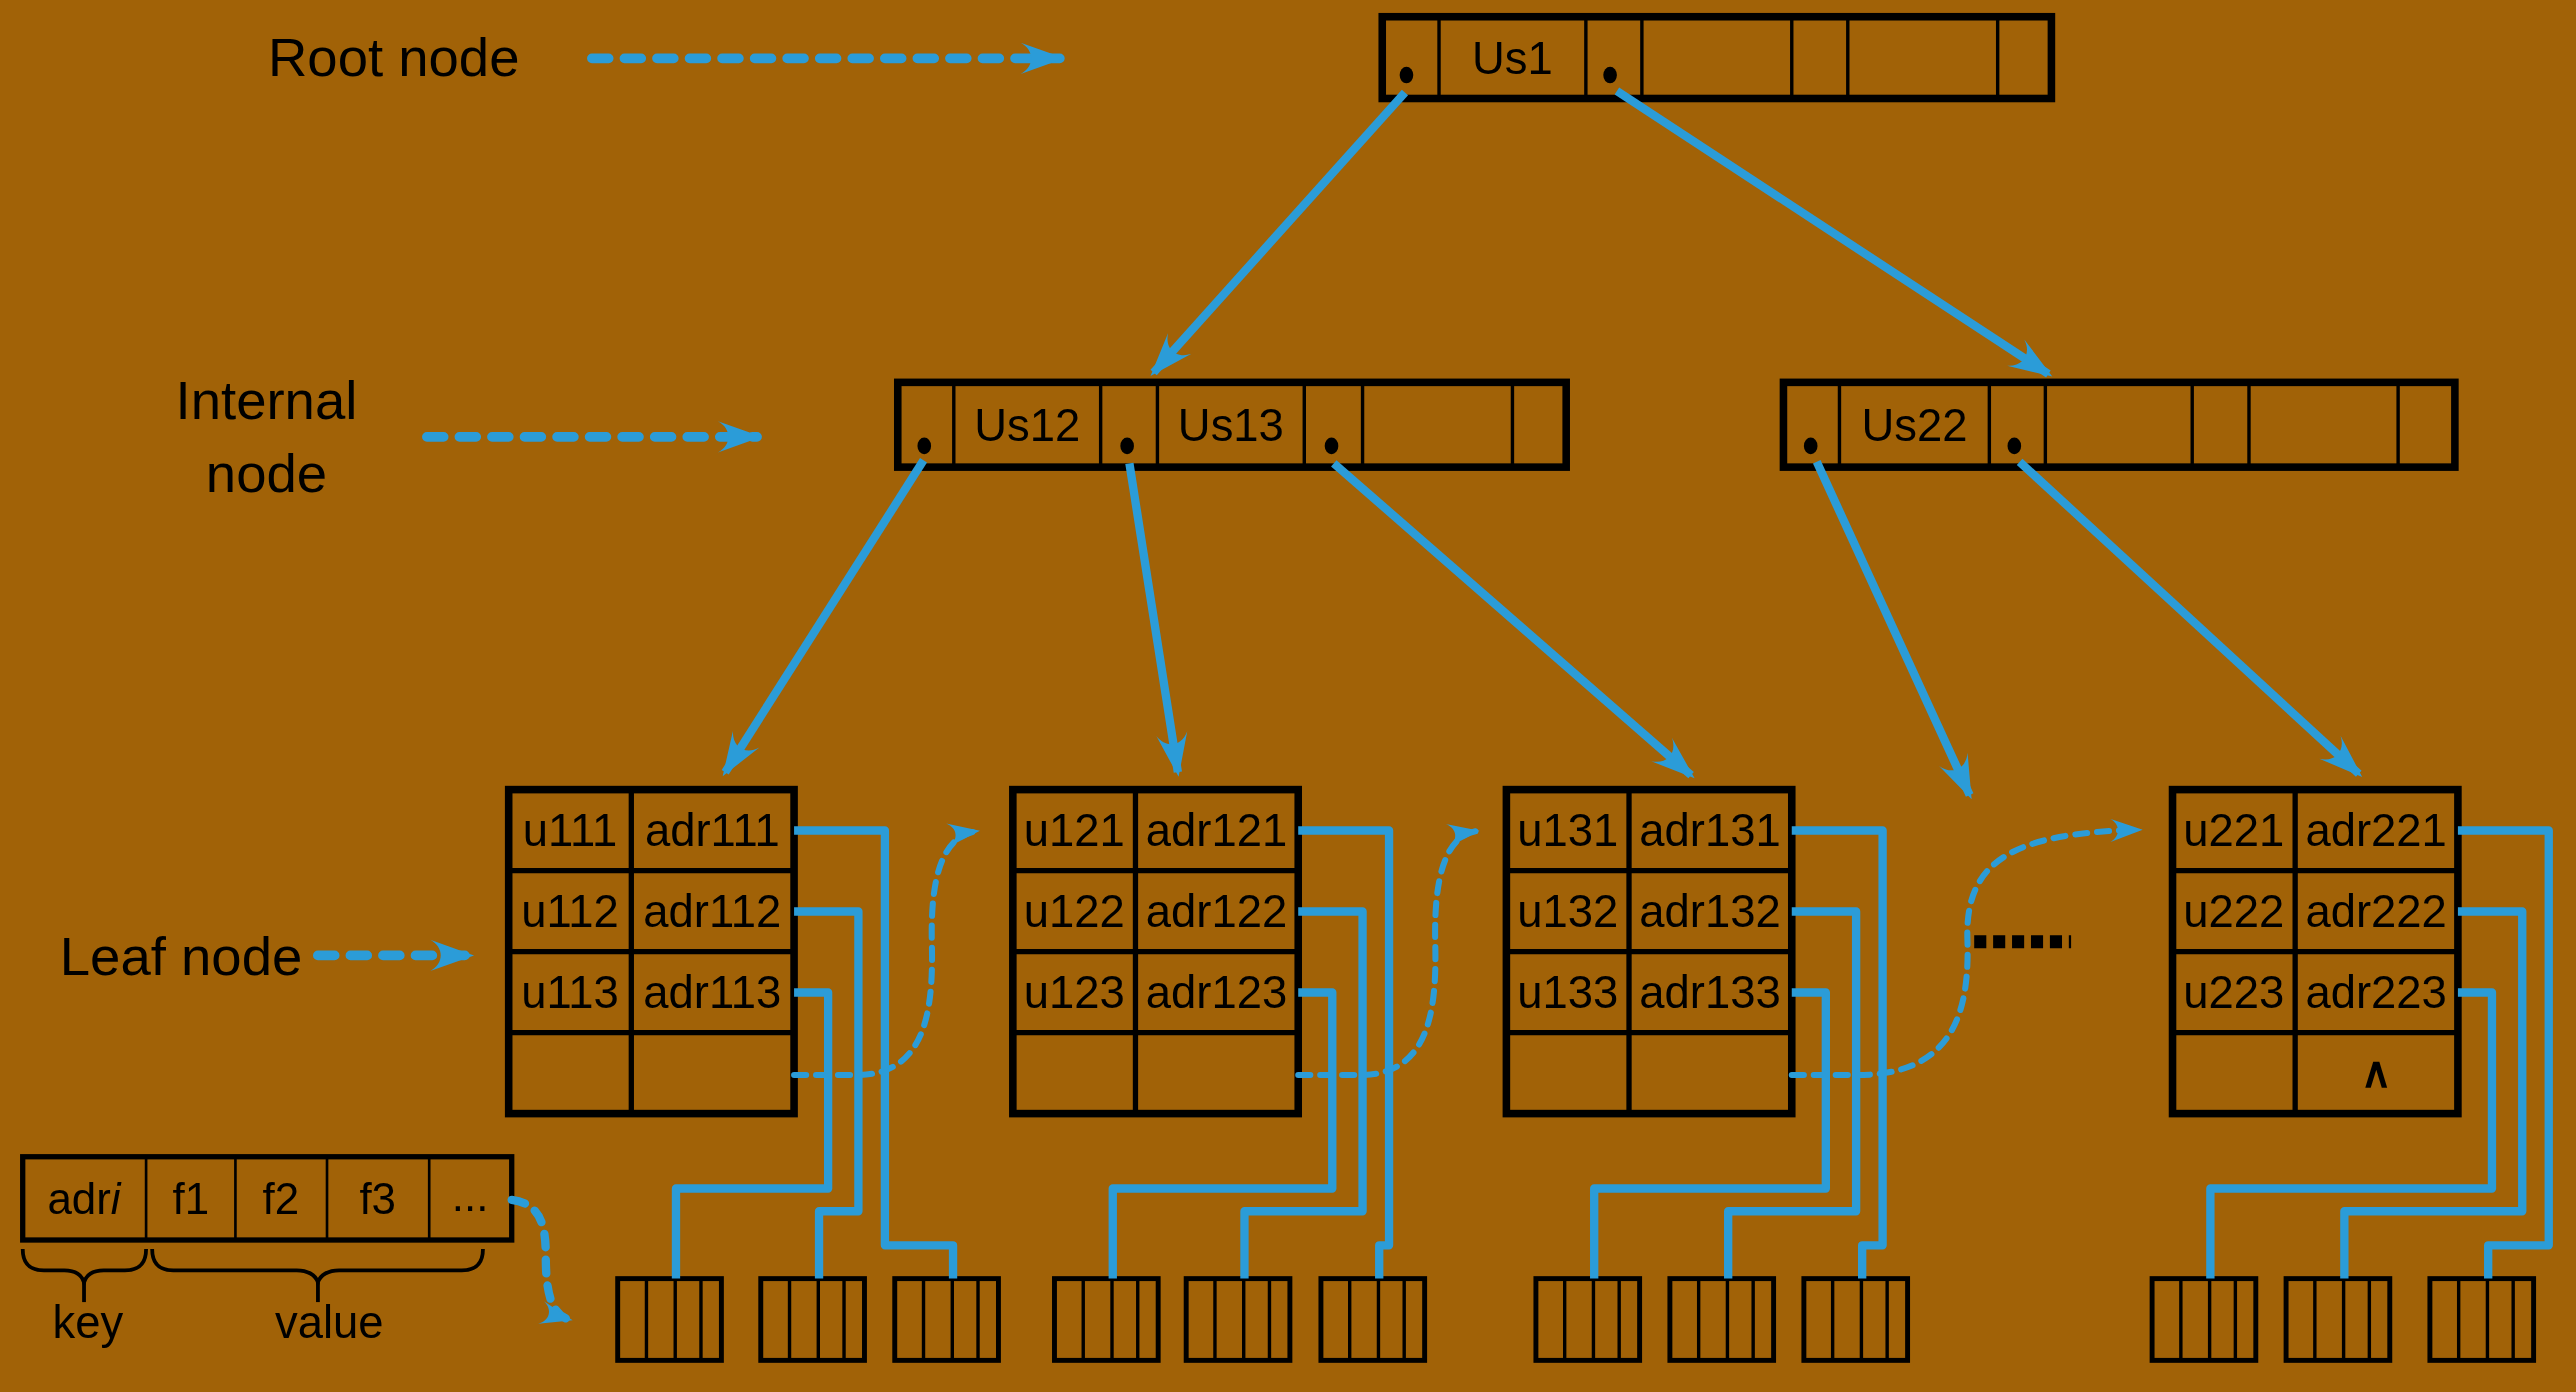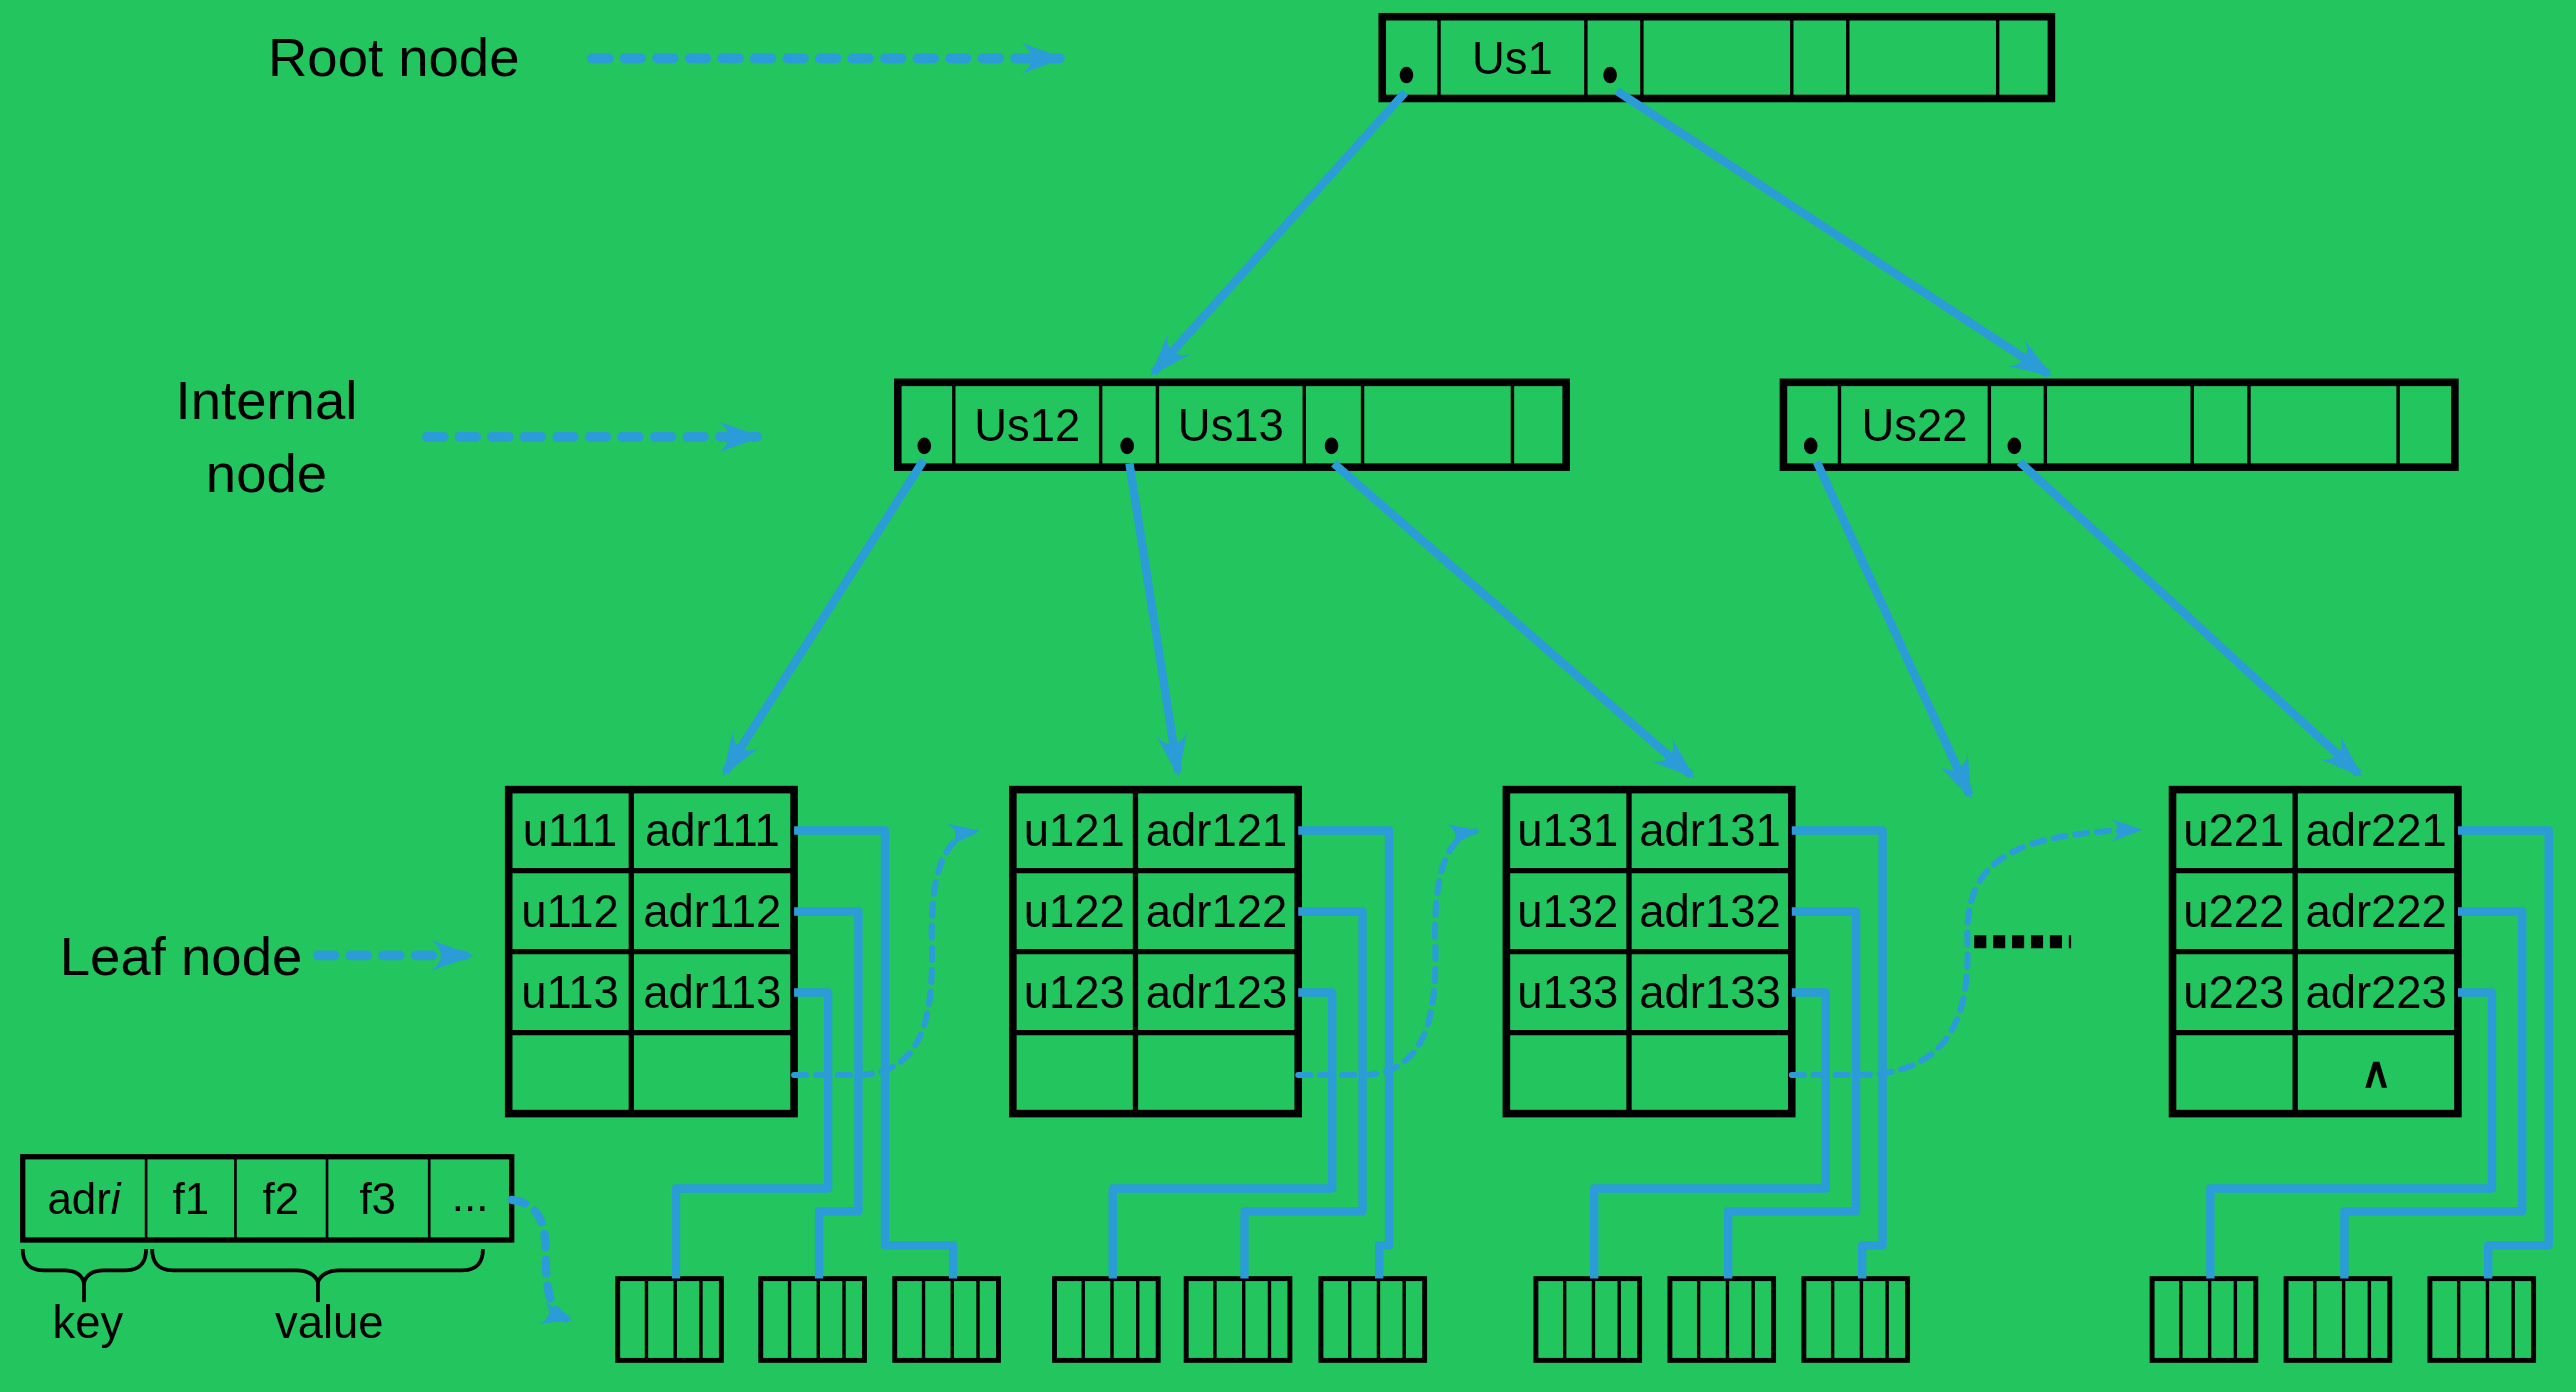--- a/index.html
+++ b/index.html
@@ -1,16 +1,16 @@
 <!DOCTYPE html>
 <html style="--accent: #2B9CD8; --ink: #000000;font-size:12px"><head>
 <meta charset="utf-8">
 <style>
   html,body{margin:0;padding:0;background:#ffffff;}
-  .stage{width:2576px;height:1393px;position:relative;background:#22c55e;}
+  .stage{width:2576px;height:1393px;position:relative;background:#a16207;}
   svg{display:block;}
   :root{--accent:#2B9CD8;--ink:#000000;}
   .t{font-family:"Liberation Sans",sans-serif;font-size:60px;fill:var(--ink);text-anchor:middle;}
   .tl{font-family:"Liberation Sans",sans-serif;font-size:72px;fill:var(--ink);text-anchor:start;}
   .tc{font-family:"Liberation Sans",sans-serif;font-size:72px;fill:var(--ink);text-anchor:middle;}
   .tleg{font-family:"Liberation Sans",sans-serif;font-size:58px;fill:var(--ink);text-anchor:middle;}
   .null{font-weight:bold;font-size:56px;}
   .bx{fill:none;stroke:var(--ink);stroke-width:10;}
   .bxin{stroke:var(--ink);stroke-width:4.5;}
   .lf{fill:none;stroke:var(--ink);stroke-width:10;}

